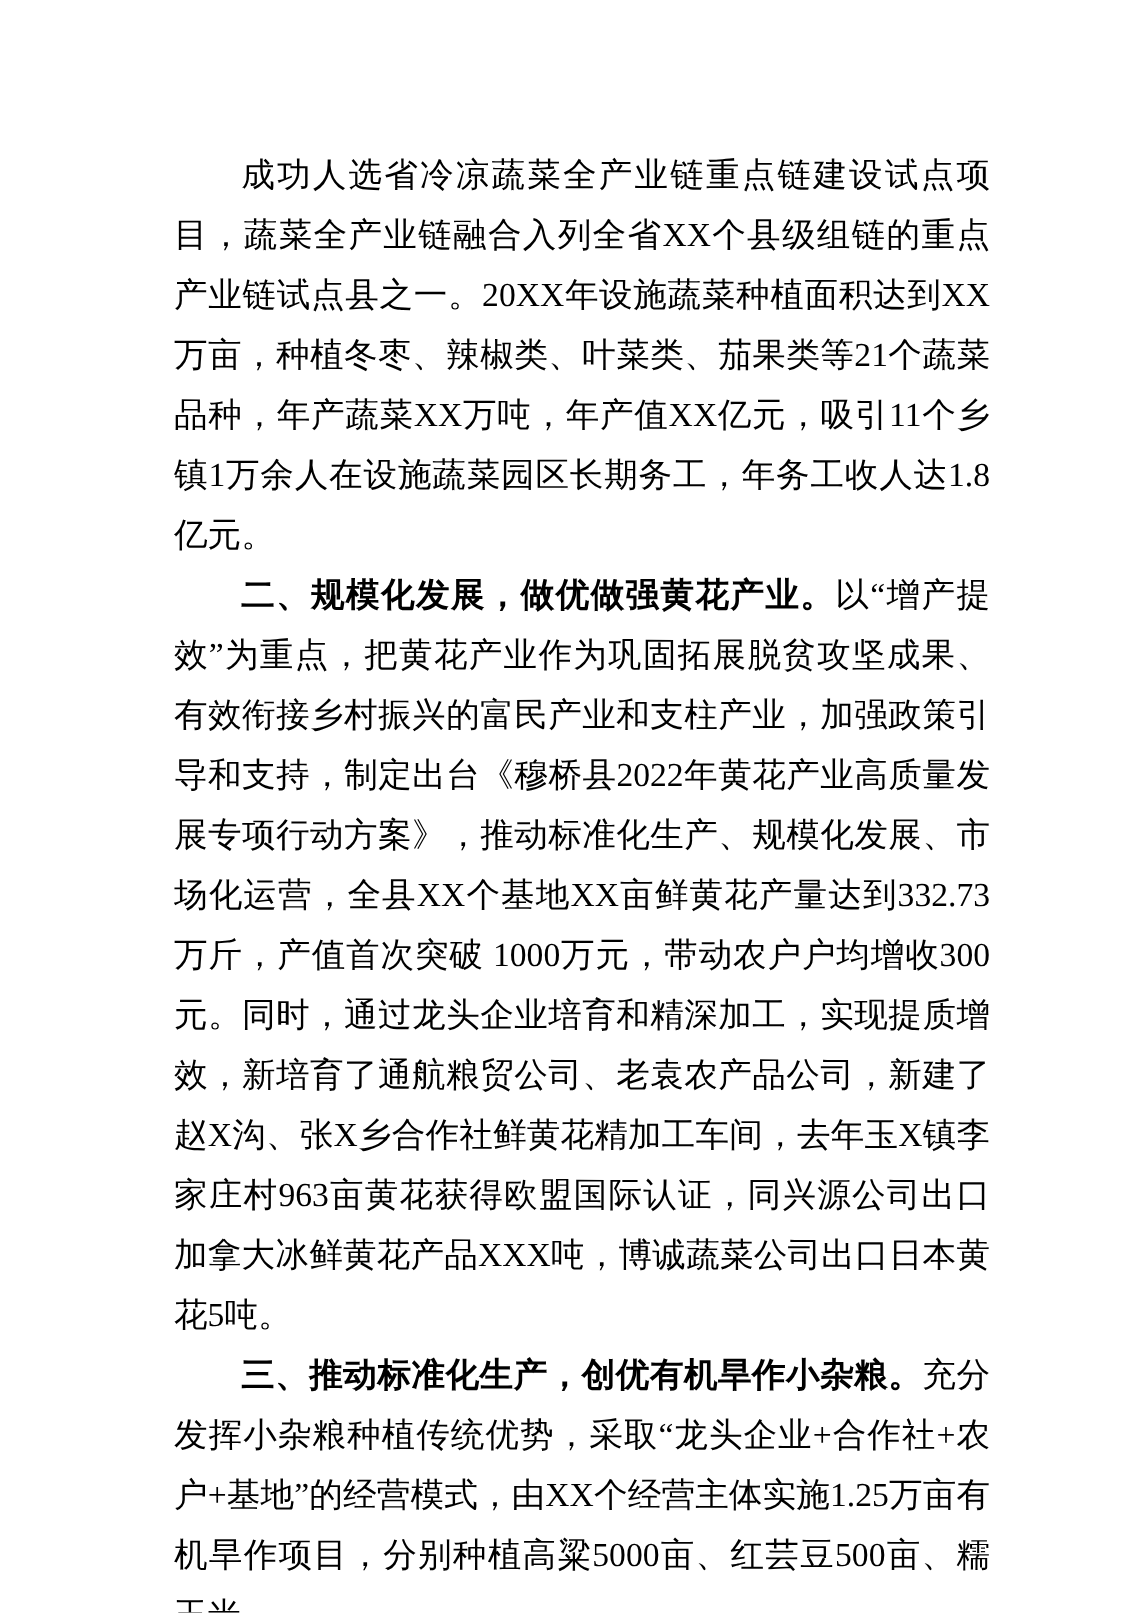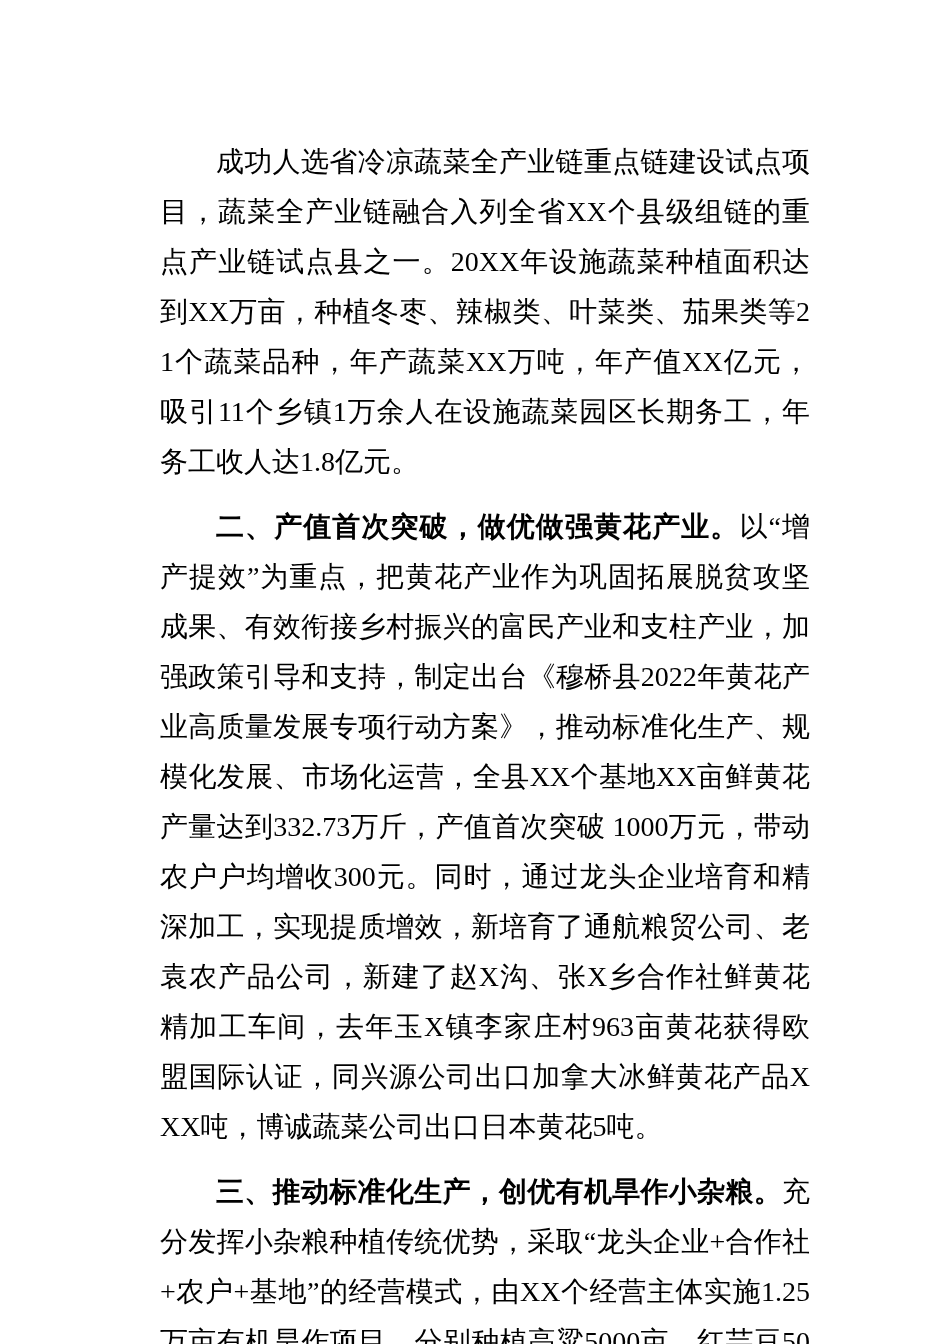--- a/index.html
+++ b/index.html
@@ -19,36 +19,36 @@
     position: absolute;
     left: 145px;
     top: 122px;
     width: 680px;
     color: #000000;
     font-family: "Liberation Serif", "DejaVu Serif", serif;
     font-size: 28px;
     line-height: 50px;
   }
   .para {
-    margin: 15px;
+    margin: 0;
     padding: 0;
     text-indent: 2em;
     text-align: justify;
     word-break: break-all;
   }
   .lead {
     font-weight: bold;
   }
 </style>
 </head>
 <body>
 
 <div class="page">
   <div class="doc">
 
     <p class="para"><span class="lead"></span><span>成功人选省冷凉蔬菜全产业链重点链建设试点项目，蔬菜全产业链融合入列全省XX个县级组链的重点产业链试点县之一。20XX年设施蔬菜种植面积达到XX万亩，种植冬枣、辣椒类、叶菜类、茄果类等21个蔬菜品种，年产蔬菜XX万吨，年产值XX亿元，吸引11个乡镇1万余人在设施蔬菜园区长期务工，年务工收人达1.8亿元。</span></p>
 
-    <p class="para"><span class="lead">二、产值首次突破，做优做强黄花产业。</span><span>以“增产提效”为重点，把黄花产业作为巩固拓展脱贫攻坚成果、有效衔接乡村振兴的富民产业和支柱产业，加强政策引导和支持，制定出台《穆桥县2022年黄花产业高质量发展专项行动方案》，推动标准化生产、规模化发展、市场化运营，全县XX个基地XX亩鲜黄花产量达到332.73万斤，产值首次突破 1000万元，带动农户户均增收300元。同时，通过龙头企业培育和精深加工，实现提质增效，新培育了通航粮贸公司、老袁农产品公司，新建了赵X沟、张X乡合作社鲜黄花精加工车间，去年玉X镇李家庄村963亩黄花获得欧盟国际认证，同兴源公司出口加拿大冰鲜黄花产品XXX吨，博诚蔬菜公司出口日本黄花5吨。</span></p>
+    <p class="para"><span class="lead">二、规模化发展，做优做强黄花产业。</span><span>以“增产提效”为重点，把黄花产业作为巩固拓展脱贫攻坚成果、有效衔接乡村振兴的富民产业和支柱产业，加强政策引导和支持，制定出台《穆桥县2022年黄花产业高质量发展专项行动方案》，推动标准化生产、规模化发展、市场化运营，全县XX个基地XX亩鲜黄花产量达到332.73万斤，产值首次突破 1000万元，带动农户户均增收300元。同时，通过龙头企业培育和精深加工，实现提质增效，新培育了通航粮贸公司、老袁农产品公司，新建了赵X沟、张X乡合作社鲜黄花精加工车间，去年玉X镇李家庄村963亩黄花获得欧盟国际认证，同兴源公司出口加拿大冰鲜黄花产品XXX吨，博诚蔬菜公司出口日本黄花5吨。</span></p>
 
     <p class="para"><span class="lead">三、推动标准化生产，创优有机旱作小杂粮。</span><span>充分发挥小杂粮种植传统优势，采取“龙头企业+合作社+农户+基地”的经营模式，由XX个经营主体实施1.25万亩有机旱作项目，分别种植高粱5000亩、红芸豆500亩、糯玉米</span></p>
 
   </div>
 </div>
 
 </body></html>

